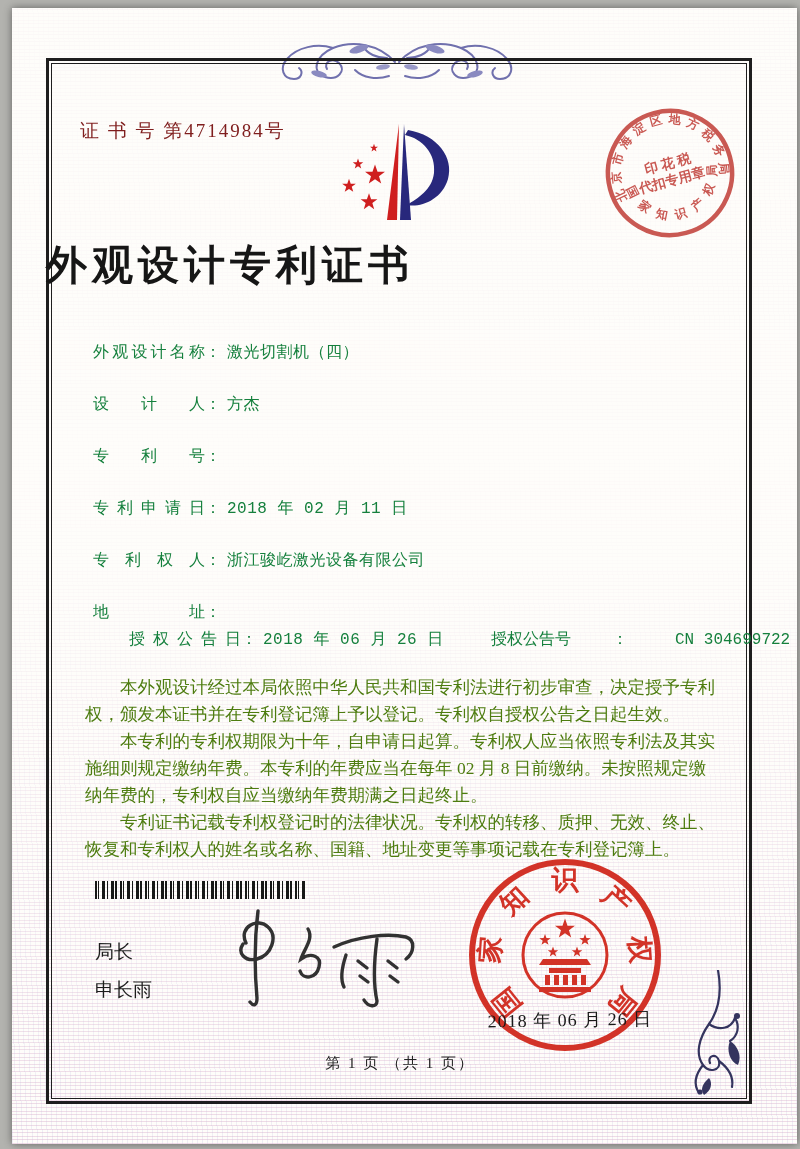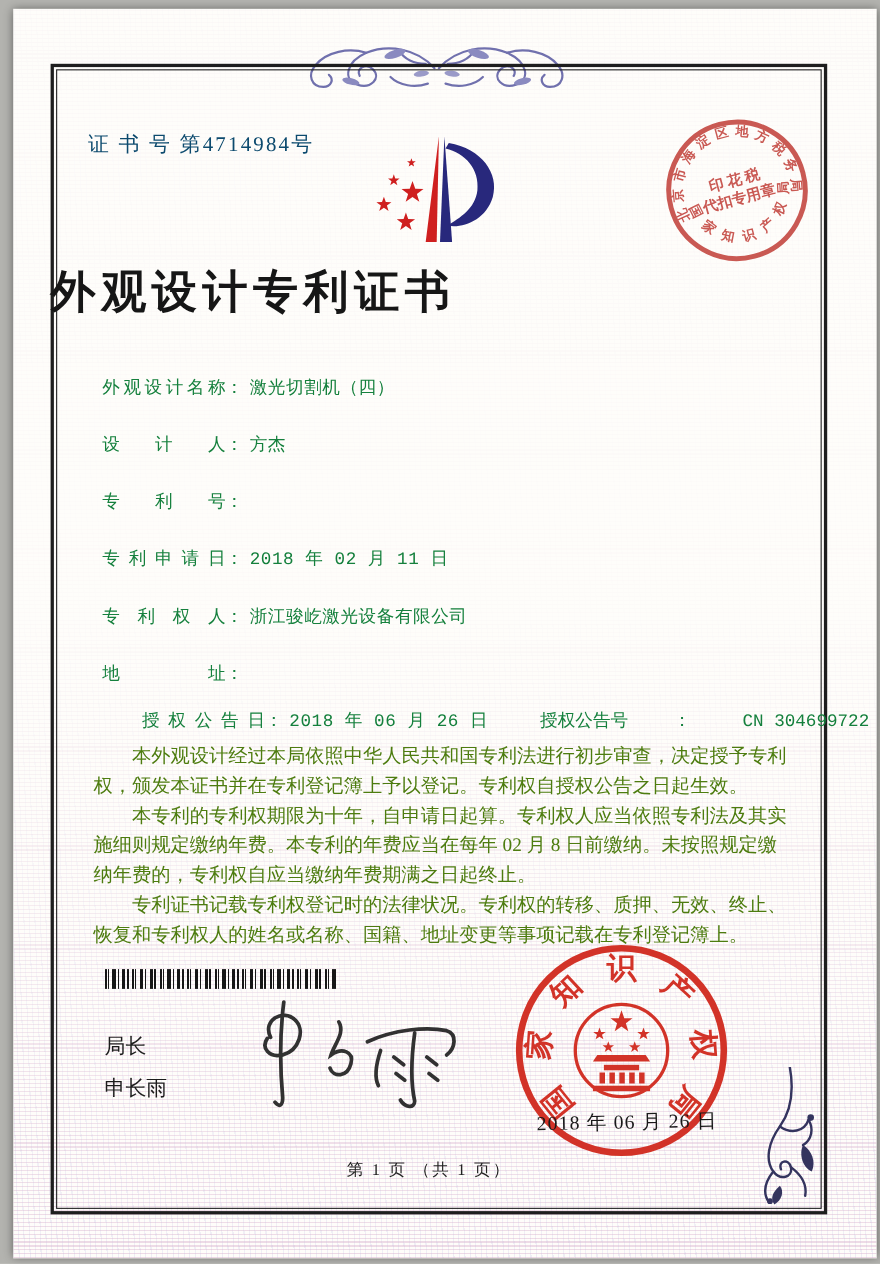--- a/index.html
+++ b/index.html
@@ -25,33 +25,33 @@
   }
   .frame{
     position:absolute;left:34px;top:50px;width:700px;height:1040px;
     border:3px solid #1e1e1e;z-index:1;
   }
   .frame-inner{position:absolute;inset:2px;border:1px solid #1e1e1e;}
   .content{position:absolute;inset:0;z-index:2;}
 
   .cert-no{
     position:absolute;left:68px;top:110px;
-    font-size:19px;color:#0c4a6e;letter-spacing:2px;
+    font-size:19px;color:#7f1d1d;letter-spacing:2px;
   }
   .logo{position:absolute;left:318px;top:98px;}
   .tax-stamp{position:absolute;left:583px;top:90px;opacity:.88;}
   .title{
     position:absolute;left:34px;top:230px;width:700px;
     font-size:41px;font-weight:bold;color:#161616;
     letter-spacing:5px;
   }
 
   .fields{position:absolute;left:81px;top:332px;width:640px;font-size:16px;color:#15803d;font-family:Liberation Mono, monospace;}
   .frow{display:flex;align-items:flex-start;margin-bottom:25px;line-height:27px;}
-  .frow.address{margin-bottom:16px;}
+  .frow.address{margin-bottom:0;}
   .flabel{
     display:inline-block;width:112px;
     text-align:justify;text-align-last:justify;
   }
   .fcolon{display:inline-block;margin-right:6px;}
   .fvalue{flex:1;letter-spacing:.5px;}
   .frow.last{position:relative;margin-left:36px;}
   .grant-right{position:absolute;left:362px;top:0;display:flex;white-space:nowrap;gap:41px;}
 
   .paragraphs{
@@ -81,21 +81,21 @@
   .seal{position:absolute;left:453px;top:847px;mix-blend-mode:multiply;opacity:.95;}
   .seal-date{
     position:absolute;left:453px;top:1000px;width:210px;z-index:4;
     text-align:center;font-size:18px;color:#191919;letter-spacing:1px;
     transform:rotate(-1deg);
   }
   .corner-flourish{position:absolute;left:676px;top:962px;}
   .top-ornament{position:absolute;left:255px;top:26px;}
 
   .footer{
-    position:absolute;left:28px;top:1046px;width:700px;
+    position:absolute;left:38px;top:1046px;width:700px;
     text-align:center;font-size:15px;color:#222;letter-spacing:2px;
   }
   svg text{font-family:"Liberation Serif","DejaVu Serif",serif;}
 </style>
 </head>
 <body>
 
 <div class="page">
 
   <div class="frame">

